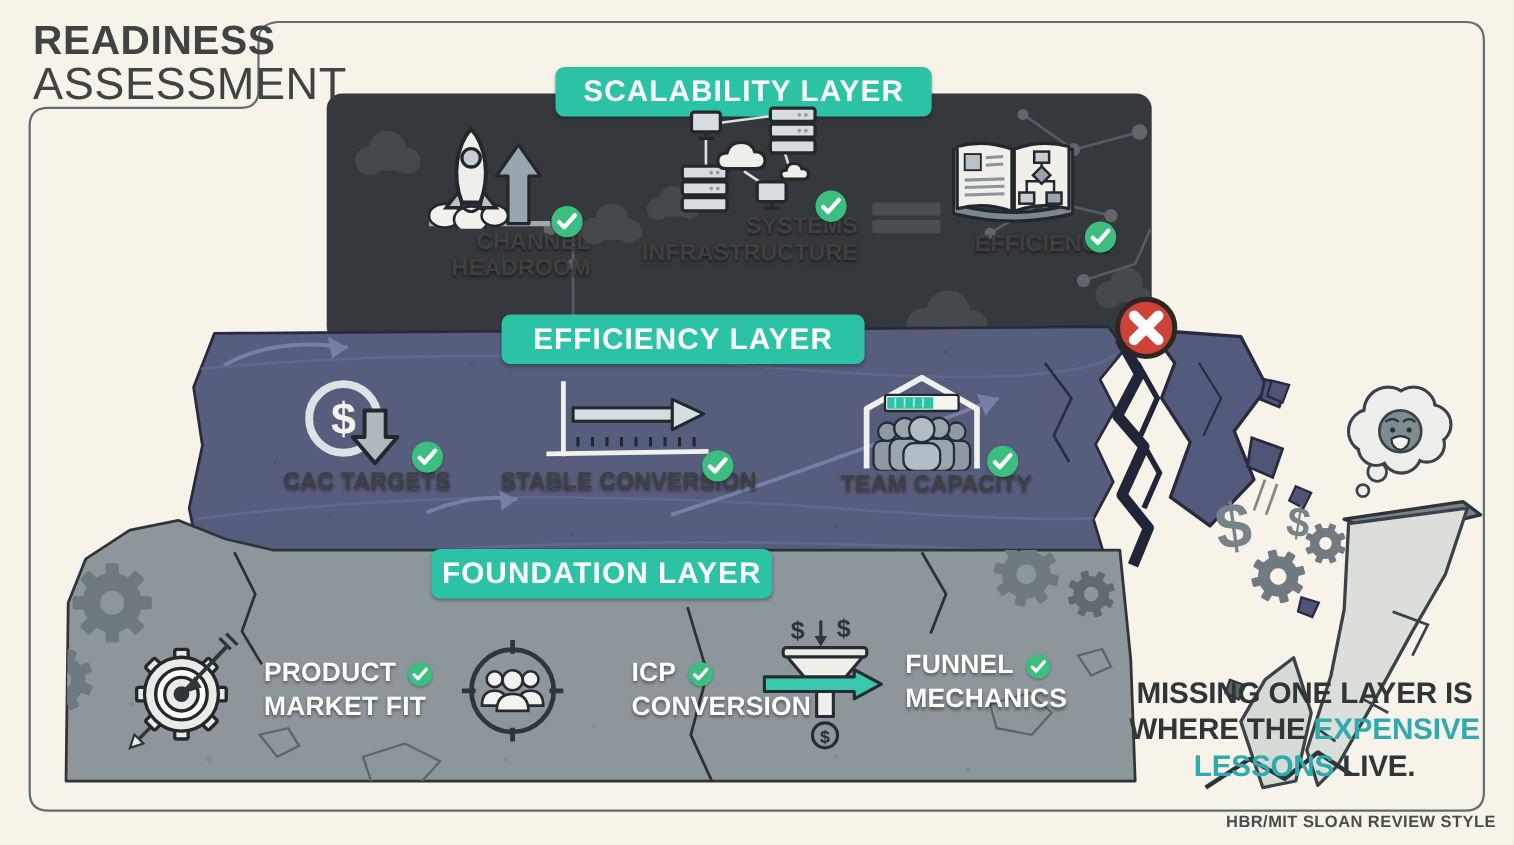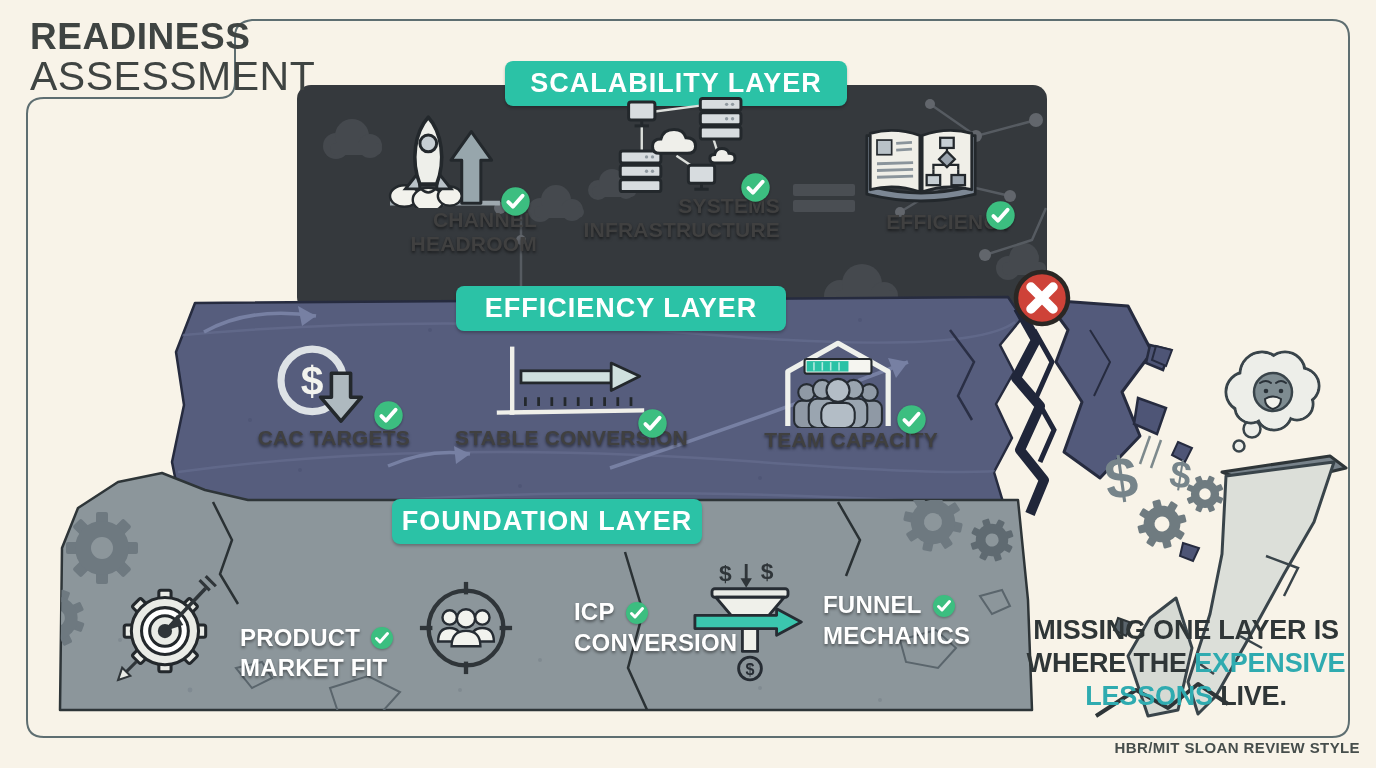--- a/index.html
+++ b/index.html
@@ -468,21 +468,21 @@
   <div class="lbl">TEAM CAPACITY</div>
   <div class="lbl"></div>
   <span class="check" style="left:158px;top:68px;">
     <svg viewBox="0 0 24 24" width="31" height="31">
           <circle cx="12" cy="12" r="11" fill="#3CBE80"></circle>
           <path d="M6.5 12.5l3.5 3.5 7.5-8.5" stroke="#fff" stroke-width="3" fill="none" stroke-linecap="round" stroke-linejoin="round"></path>
         </svg>
   </span>
 </div>
 
-<div class="hitem" style="left:112px;top:572px;align-items:flex-end;">
+<div class="hitem" style="left:112px;top:572px;">
   <svg width="112" height="112" viewBox="0 0 110 110">
     <g fill="#E9EBE6" stroke="#23282C" stroke-width="3">
       <rect x="46" y="18" width="12" height="14" rx="2" transform="rotate(0 52 58)"></rect>
       <rect x="46" y="18" width="12" height="14" rx="2" transform="rotate(45 52 58)"></rect>
       <rect x="46" y="18" width="12" height="14" rx="2" transform="rotate(90 52 58)"></rect>
       <rect x="46" y="18" width="12" height="14" rx="2" transform="rotate(135 52 58)"></rect>
       <rect x="46" y="18" width="12" height="14" rx="2" transform="rotate(180 52 58)"></rect>
       <rect x="46" y="18" width="12" height="14" rx="2" transform="rotate(225 52 58)"></rect>
       <rect x="46" y="18" width="12" height="14" rx="2" transform="rotate(270 52 58)"></rect>
       <rect x="46" y="18" width="12" height="14" rx="2" transform="rotate(315 52 58)"></rect>

